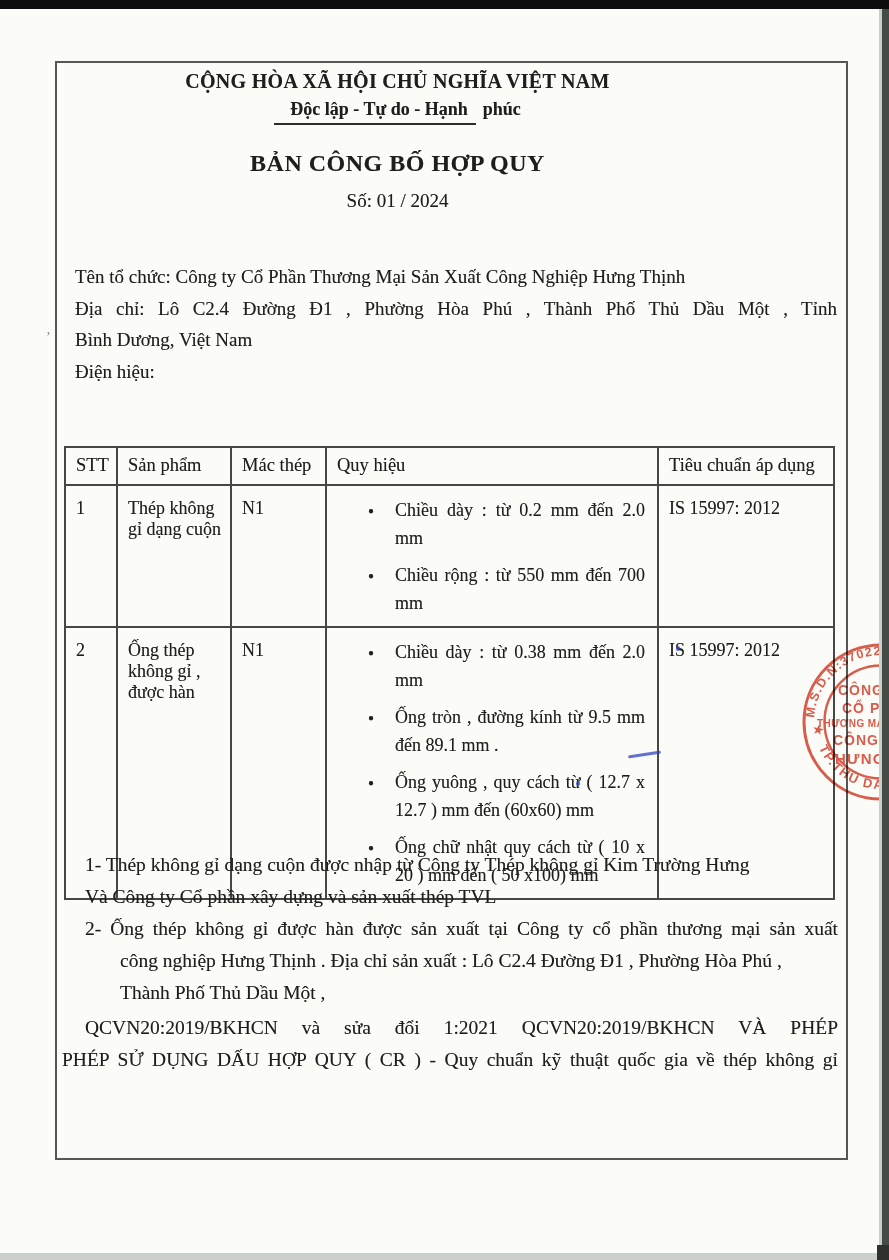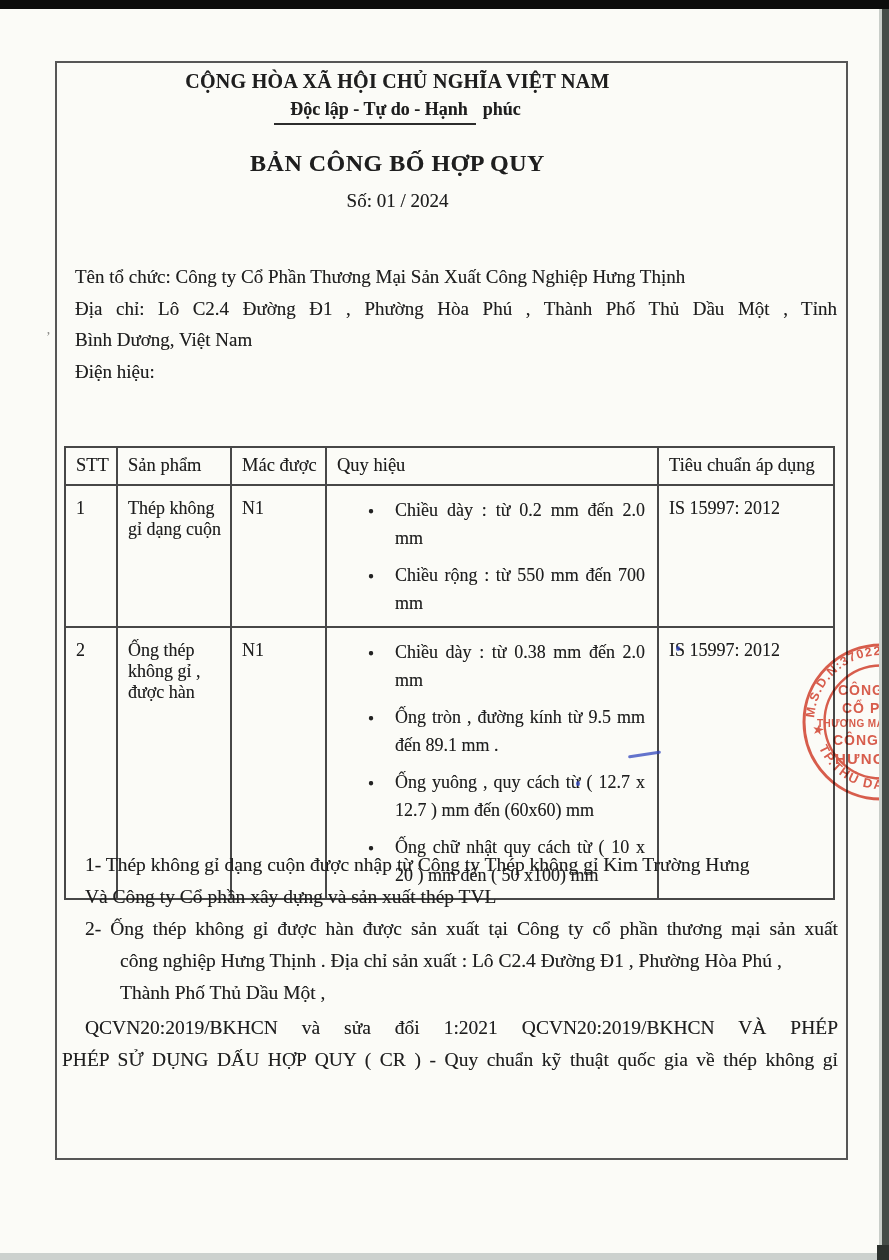--- a/index.html
+++ b/index.html
@@ -87,21 +87,21 @@
       <col style="width:52px">
         <col style="width:114px">
         <col style="width:95px">
         <col style="width:332px">
         <col style="width:176px">
     </colgroup>
     <tbody>
         <tr style="height:38px">
       <th class="c">STT</th>
       <th>Sản phẩm</th>
-      <th>Mác được</th>
+      <th>Mác thép</th>
       <th>Quy hiệu</th>
       <th>Tiêu chuẩn áp dụng</th>
     </tr>
     <tr style="height:100px">
       <td class="c" style="padding-top:12px">1</td>
       <td class="just" style="padding-top:12px">Thép không gỉ dạng cuộn</td>
       <td class="c" style="padding-top:12px">N1</td>
       <td style="padding:6px 0 0 0">
         <ul class="specs">
           <li>Chiều dày : từ 0.2 mm đến 2.0 mm</li>

